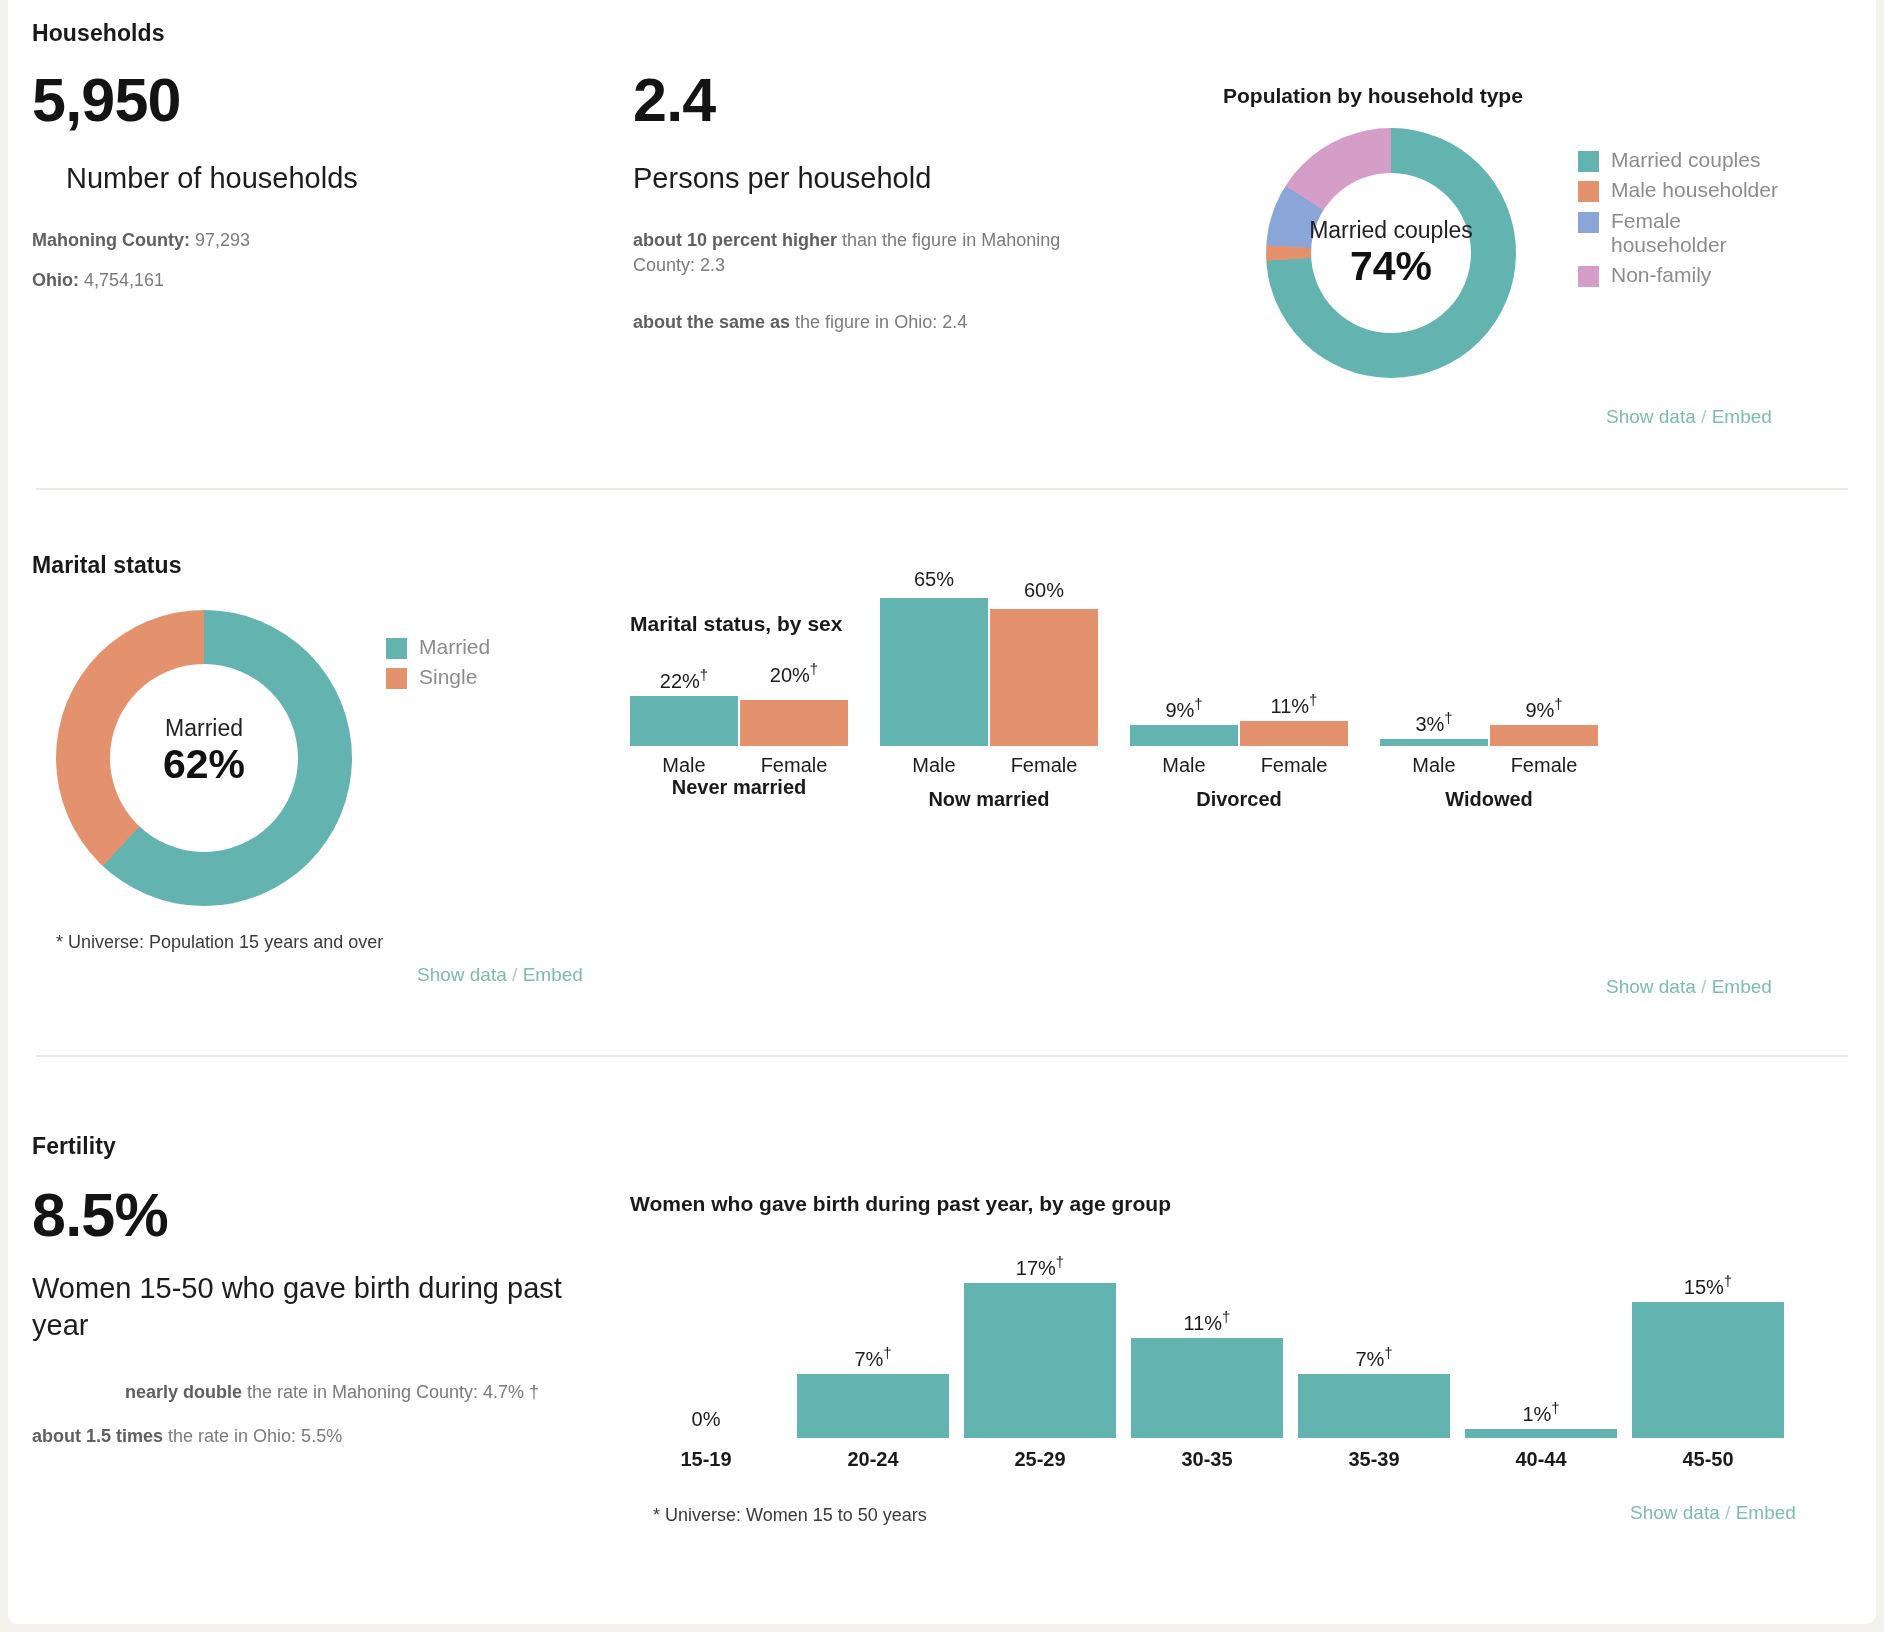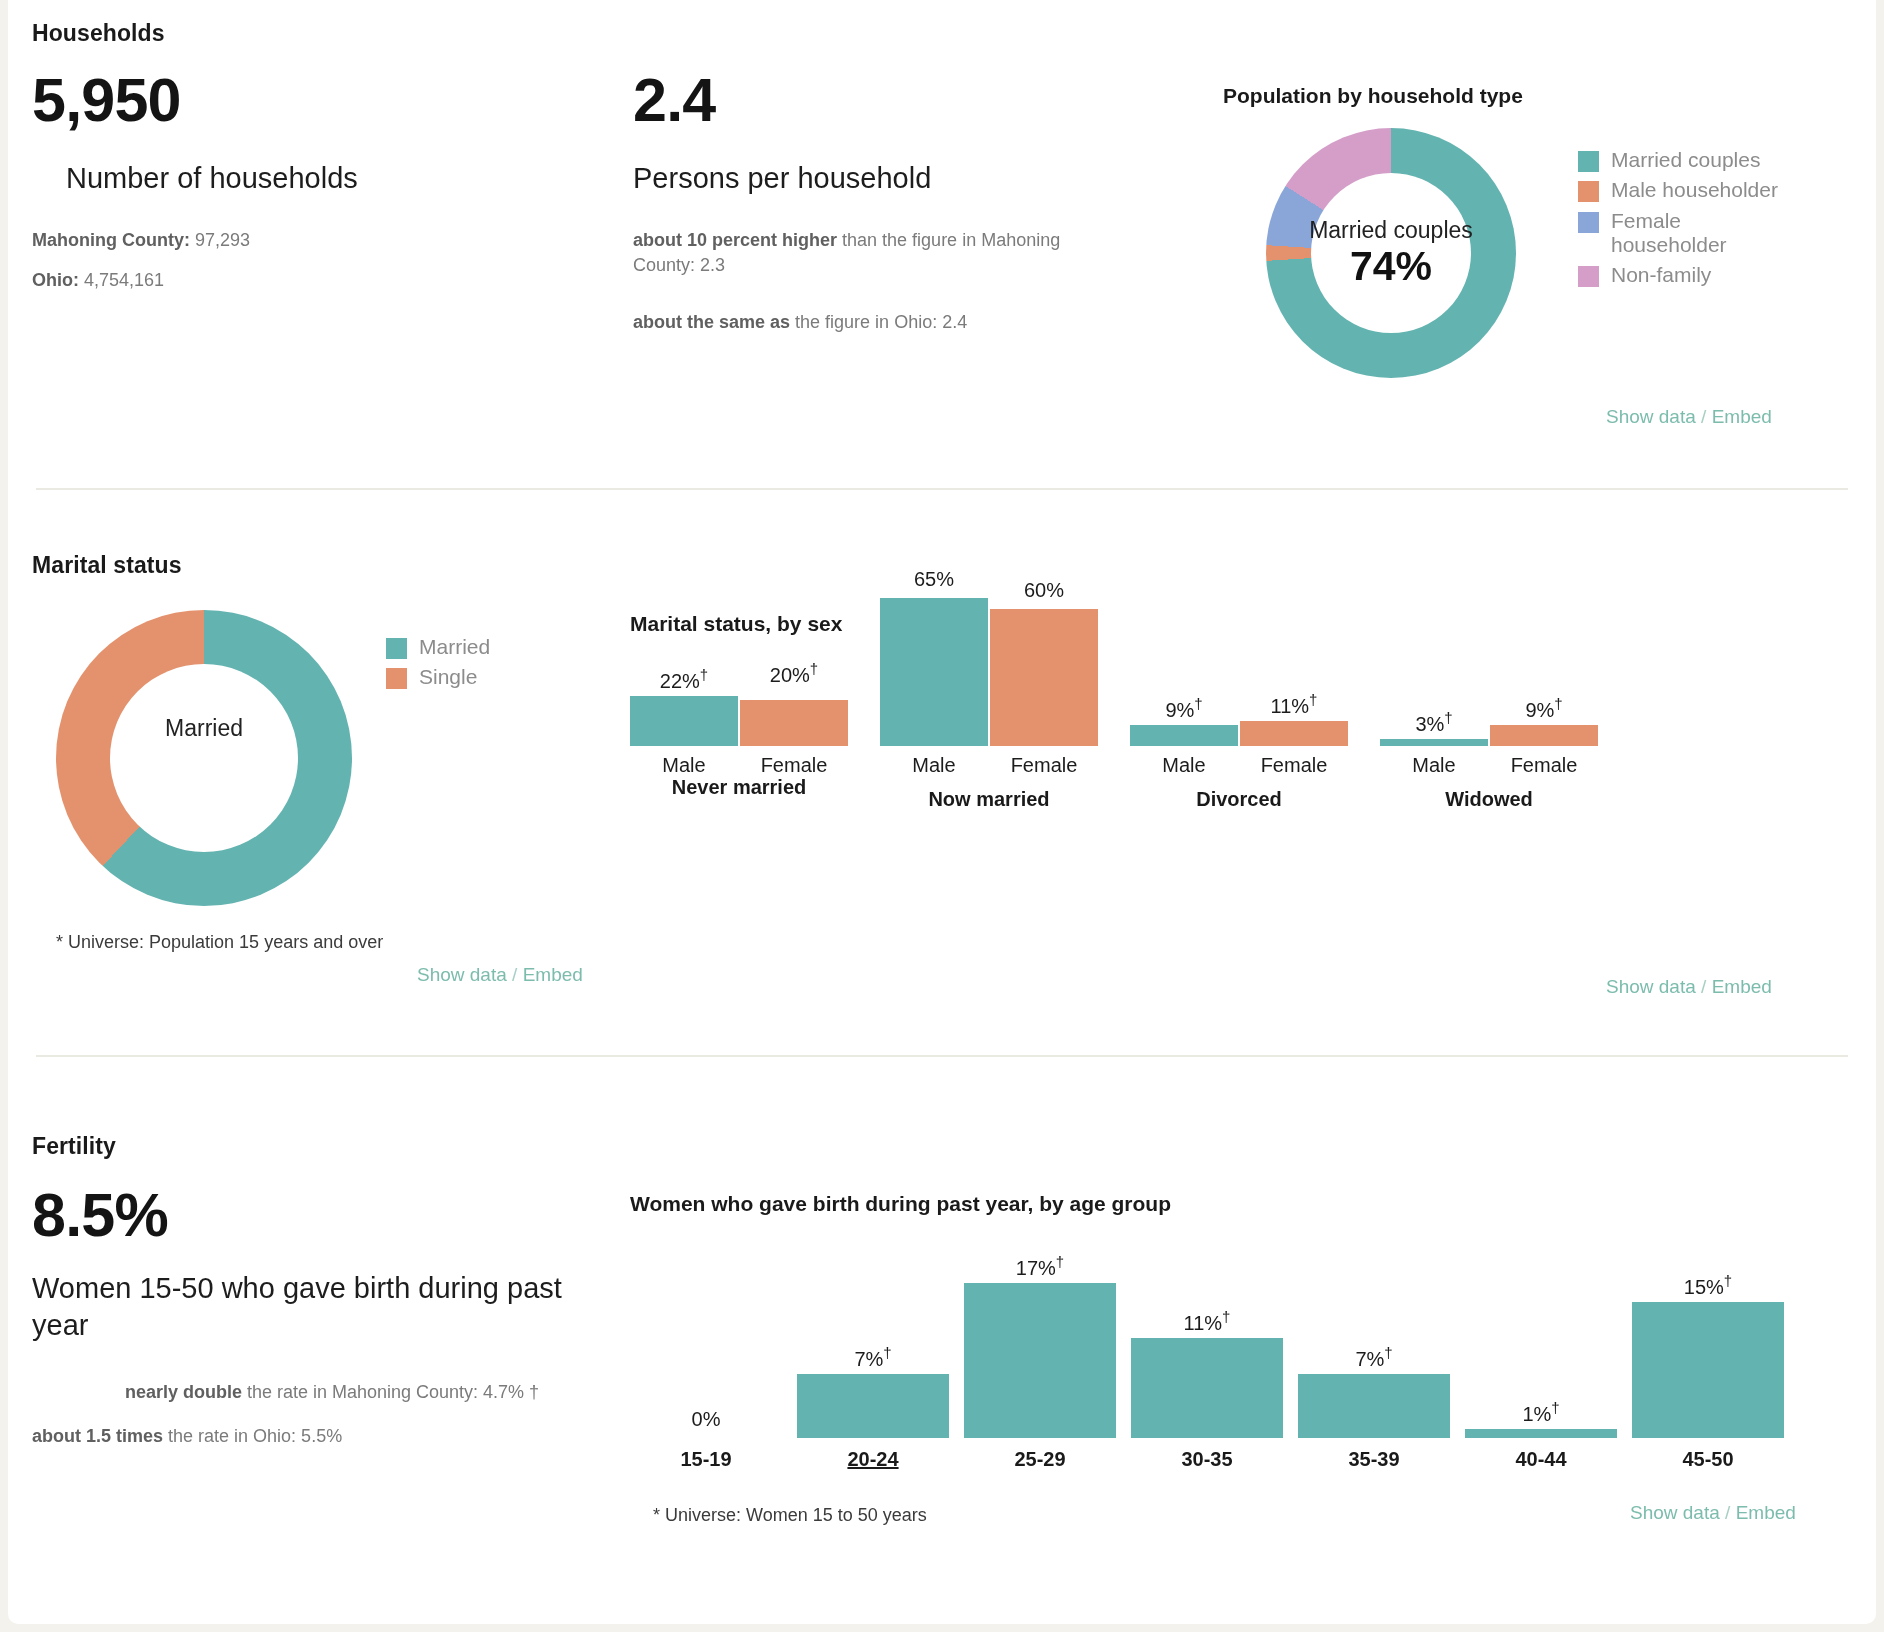--- a/index.html
+++ b/index.html
@@ -165,20 +165,21 @@
       </div>
 
       <div class="divider" style="left:28px; top:488px; width:1812px;"></div>
 
       <div class="section-label" style="left:24px; top:552px;">Marital status</div>
 
       <div class="donut" id="donut-marital" style="left: 48px; top: 610px; width: 296px; height: 296px; background: conic-gradient(rgb(99, 179, 176) 0deg, rgb(99, 179, 176) 223.2deg, rgb(227, 146, 109) 223.2deg, rgb(227, 146, 109) 360deg);">
         <div class="hole" style="left:54px; top:54px; width:188px; height:188px;"></div>
         <div class="donut-center" style="left:0; top:106px;">
           <div class="lbl">Married</div>
+          <div class="val">62%</div>
         </div>
       </div>
 
       <div class="legend" style="left:378px; top:635px;">
         <div class="legend-row">
           <div class="legend-swatch" style="background:#63b3b0"></div>
           <div class="legend-text">Married</div>
         </div>
         <div class="legend-row">
           <div class="legend-swatch" style="background:#e3926d"></div>
@@ -246,21 +247,21 @@
         <b>about 1.5 times</b><span> the rate in Ohio: 5.5%</span>
       </div>
 
       <div class="chart-title" style="left:622px; top:1192px;">Women who gave birth during past year, by age group</div>
 
       <div class="barchart" id="bars-fertility" style="left:622px; top:1230px; width:1220px; height:230px;">
           <div class="bar-value" style="left: 0px; width: 152px; top: 178px;">0%</div>
           <div class="group-label" style="left: 0px; width: 152px; top: 218px;">15-19</div>
           <div class="bar" style="left: 167px; width: 152px; height: 63.7px; bottom: 22px; background: rgb(99, 179, 176);"></div>
           <div class="bar-value" style="left: 167px; width: 152px; top: 114.3px;">7%<sup>†</sup></div>
-          <div class="group-label" style="left: 167px; width: 152px; top: 218px; text-decoration: underline;">20-24</div>
+          <div class="group-label" style="left: 167px; width: 152px; top: 218px;">20-24</div>
           <div class="bar" style="left: 334px; width: 152px; height: 154.7px; bottom: 22px; background: rgb(99, 179, 176);"></div>
           <div class="bar-value" style="left: 334px; width: 152px; top: 23.3px;">17%<sup>†</sup></div>
           <div class="group-label" style="left: 334px; width: 152px; top: 218px;">25-29</div>
           <div class="bar" style="left: 501px; width: 152px; height: 100.1px; bottom: 22px; background: rgb(99, 179, 176);"></div>
           <div class="bar-value" style="left: 501px; width: 152px; top: 77.9px;">11%<sup>†</sup></div>
           <div class="group-label" style="left: 501px; width: 152px; top: 218px;">30-35</div>
           <div class="bar" style="left: 668px; width: 152px; height: 63.7px; bottom: 22px; background: rgb(99, 179, 176);"></div>
           <div class="bar-value" style="left: 668px; width: 152px; top: 114.3px;">7%<sup>†</sup></div>
           <div class="group-label" style="left: 668px; width: 152px; top: 218px;">35-39</div>
           <div class="bar" style="left: 835px; width: 152px; height: 9.1px; bottom: 22px; background: rgb(99, 179, 176);"></div>

